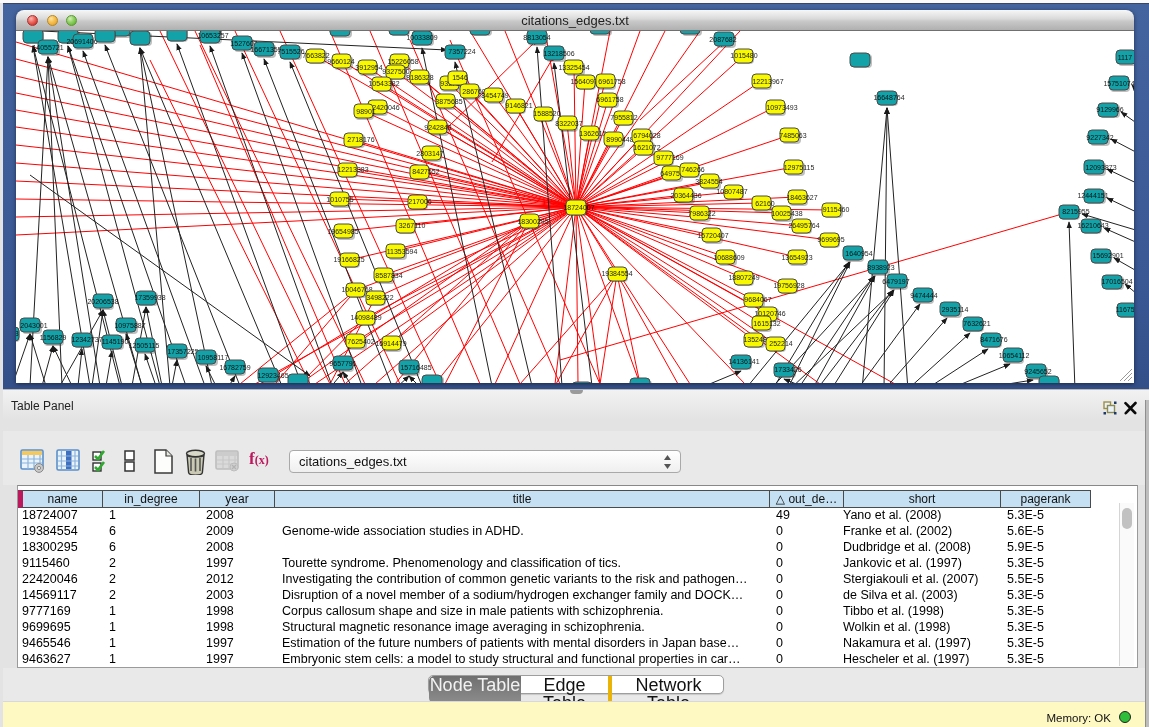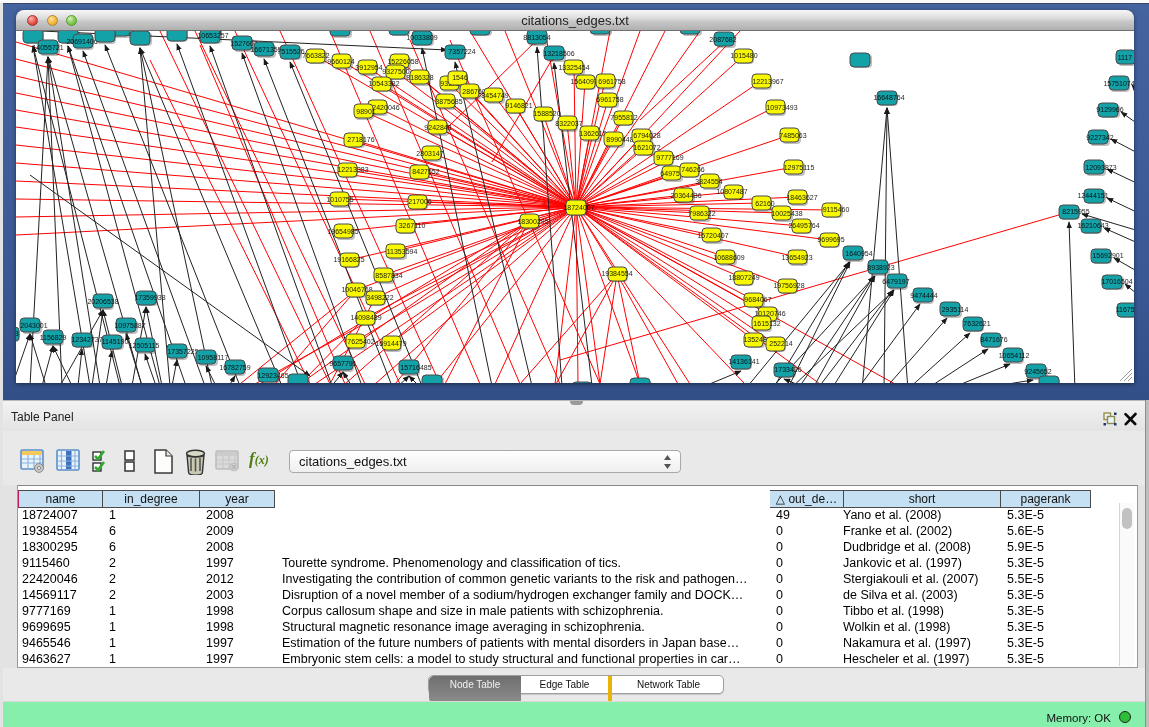--- a/index.html
+++ b/index.html
@@ -4,44 +4,44 @@
 html,body{width:1149px;height:727px;overflow:hidden;font-family:"Liberation Sans",sans-serif;background:#e3e3e3}
 #stage{position:relative;width:1149px;height:727px}
 #desktop{position:absolute;left:3px;top:3px;right:0;height:397px;border-top:1px solid #3a4668;background:linear-gradient(#44649f,#3a5894 70%,#334f88)}
 #topstrip{position:absolute;left:0;top:0;width:100%;height:3px;background:#fafafa}
 #netwin{position:absolute;left:16px;top:10px;width:1118px;height:373px;border-radius:8px 8px 0 0;box-shadow:0 1px 4px rgba(0,0,0,.5)}
 #titlebar{position:absolute;left:0;top:0;width:100%;height:21px;border-radius:8px 8px 0 0;
  background:linear-gradient(#f7f7f7,#d9d9d9 45%,#c9c9c9 55%,#b0b0b0);border-bottom:1px solid #707070}
 #titlebar .t{position:absolute;left:0;right:0;top:3px;text-align:center;font-size:13px;color:#222}
 .tl{position:absolute;top:5px;width:11px;height:11px;border-radius:50%}
 #canvas{position:absolute;left:0;top:21px;width:1118px;height:352px;background:#fff;overflow:hidden}
-#tpstrip{position:absolute;left:3px;top:400px;right:0;height:31px;background:linear-gradient(#f2f2f2,#e3e3e3);border-top:1px solid #b9b9b9}
+#tpstrip{position:absolute;left:3px;top:389px;right:0;height:31px;background:linear-gradient(#f2f2f2,#e3e3e3);border-top:1px solid #b9b9b9}
 #tpstrip .lbl{position:absolute;left:8px;top:9px;font-size:12px;color:#222}
 #notch{position:absolute;left:567px;top:0px;width:13px;height:4px;background:#9a9a9a;border-radius:0 0 4px 4px}
 #toolrow{position:absolute;left:3px;top:431px;right:4px;height:54px;background:#e9e9e9}
 .ticon{position:absolute;top:17px}
 #combo{position:absolute;left:286px;top:19px;width:392px;height:23px;background:linear-gradient(#ffffff,#efefef);border:1px solid #a9a9a9;border-radius:4px;font-size:13px;color:#111;line-height:21px;padding-left:9px}
 #combo .arr{position:absolute;right:8px;top:3px;width:9px;height:16px}
 #tablewrap{position:absolute;left:17px;top:485px;width:1121px;height:183px;background:#fff;border:1px solid #9a9a9a;border-top:1px solid #888}
 #thead{position:absolute;left:0;top:4px;height:18px;width:1102px}
 .h{position:absolute;top:0;height:18px;background:#c5e0f2;border-right:1px solid #4a4a4a;border-top:1px solid #4a4a4a;border-bottom:1px solid #4a4a4a;
  font-size:12px;color:#111;text-align:center;line-height:17px}
 #tbody{position:absolute;left:0;top:22px;width:1102px;height:160px;overflow:hidden}
 .row{position:absolute;left:0;width:1102px;height:16px;font-size:12.5px;color:#000}
 .c{position:absolute;top:0;white-space:nowrap;overflow:hidden;line-height:15px}
 .c0{left:4px;width:82px}.c1{left:91px;width:92px}.c2{left:188px;width:71px}
 .c3{left:264px;width:489px}.c4{left:758px;width:71px}
 .c5{left:825px;width:158px;text-align:left}.c6{left:989px;width:85px}
 #vscroll{position:absolute;right:3px;top:17px;width:15px;height:163px;background:#fafafa;border-left:1px solid #d5d5d5}
 #vthumb{position:absolute;left:2px;top:5px;width:10px;height:21px;background:#c1c1c1;border-radius:5px}
 #bottombar{position:absolute;left:3px;top:668px;right:4px;height:33px;background:#e9e9e9}
 #tabs{position:absolute;left:425px;top:7px;width:296px;height:19px;background:#fff;border:1px solid #9e9e9e;border-radius:5px;box-shadow:0 1px 1px rgba(0,0,0,.15)}
-.tab{position:absolute;top:0;height:27px;font-size:10px;line-height:18px;text-align:center;color:#111}
+.tab{position:absolute;top:0;height:27px;font-size:18px;line-height:18px;text-align:center;color:#111}
 #tabsel{left:0;width:92px;background:linear-gradient(#6f6f6f,#8c8c8c);border-radius:5px 0 0 5px;color:#f2f2f2}
-#statusbar{position:absolute;left:3px;top:701px;right:4px;height:26px;background:#86efac;border-top:1px solid #d8d8d8}
+#statusbar{position:absolute;left:3px;top:701px;right:4px;height:26px;background:#fef9c3;border-top:1px solid #d8d8d8}
 #mem{position:absolute;right:34px;top:10px;font-size:11.5px;color:#111}
 #memdot{position:absolute;right:14px;top:9px;width:12px;height:12px;border-radius:50%;background:#2fbe3a;border:1.3px solid #222}
 #redge{position:absolute;right:0;top:400px;width:4px;height:327px;background:#bdbdbd;border-left:1px solid #8e8e8e}
 </style></head><body>
 <div id="stage">
 <div id="topstrip"></div>
 <div id="desktop"></div>
 <div id="netwin">
  <div id="canvas">
         <svg width="1118" height="352" viewBox="16 31 1118 352" style="position:absolute;left:0;top:0">
@@ -737,50 +737,52 @@
 <path d="M4 6.5c0 1.5 3.8 2.6 8.5 2.6s8.5-1.1 8.5-2.6l-1.6 18c-.2 1.7-3.1 2.6-6.9 2.6s-6.7-.9-6.9-2.6z" fill="#c9c9b4" stroke="#333" stroke-width="1.4"></path>
 <path d="M8 10v13M12.5 10.5v13M17 10v13" stroke="#555" stroke-width="1.6"></path>
 </svg></span>
  <span class="ticon" style="left:212px"><svg width="26" height="26" viewBox="0 0 26 26" opacity="0.55">
 <rect x="1" y="3" width="22" height="18" rx="1.5" fill="#cfcfcf" stroke="#9a9a9a" stroke-width="1.6"></rect>
 <rect x="2" y="4" width="20" height="4" fill="#b5b5b5"></rect>
 <path d="M2 12h20M2 16h20M8 8v12M14 8v12M20 8v12" stroke="#adadad" stroke-width="1.2"></path>
 <circle cx="19" cy="19" r="4" fill="#bdbdbd" stroke="#999"></circle>
 <path d="M17 17l4 4M21 17l-4 4" stroke="#888" stroke-width="1.3"></path>
 </svg></span>
- <span class="ticon" style="left:246px;top:18px"><span style="font-family:'Liberation Serif',serif;font-style:italic;font-weight:bold;font-size:17px;color:#4d7c0f">f<span style="font-size:12px">(x)</span></span></span>
+ <span class="ticon" style="left:246px;top:18px"><span style="font-family:'Liberation Serif',serif;font-weight:bold;font-size:17px;color:#be185d">f<span style="font-size:12px">(x)</span></span></span>
  <div id="combo">citations_edges.txt
   <svg class="arr" viewBox="0 0 9 16">
           <path d="M4.5 1L8 6H1z" fill="#555"></path>
           <path d="M4.5 15L1 10h7z" fill="#555"></path>
         </svg>
  </div>
 </div>
 <div id="tablewrap">
  <div id="thead">
-  <span class="h" style="left:0px;width:85px;border-left:1px solid #be185d">name</span>
+  <span class="h" style="left:0px;width:85px;border-left:5px solid #be185d">name</span>
   <span class="h" style="left:85px;width:97px">in_degree</span>
   <span class="h" style="left:182px;width:75px">year</span>
+  <span class="h" style="left:257px;width:495px">title</span>
   <span class="h" style="left:752px;width:74px">△ out_de…</span>
   <span class="h" style="left:826px;width:157px">short</span>
   <span class="h" style="left:983px;width:90px">pagerank</span>
  </div>
  <div id="tbody">
         <div class="row" style="top:0px">
 <span class="c c0">18724007</span>
           <span class="c c1">1</span>
           <span class="c c2">2008</span>
           <span class="c c4">49</span>
           <span class="c c5">Yano et al. (2008)</span>
 <span class="c c6">5.3E-5</span>
         </div>
 <div class="row" style="top:16px">
 <span class="c c0">19384554</span>
           <span class="c c1">6</span>
           <span class="c c2">2009</span>
+<span class="c c3">Genome-wide association studies in ADHD.</span>
           <span class="c c4">0</span>
           <span class="c c5">Franke et al. (2002)</span>
 <span class="c c6">5.6E-5</span>
         </div>
 <div class="row" style="top:32px">
 <span class="c c0">18300295</span>
           <span class="c c1">6</span>
           <span class="c c2">2008</span>
           <span class="c c4">0</span>
           <span class="c c5">Dudbridge et al. (2008)</span>

